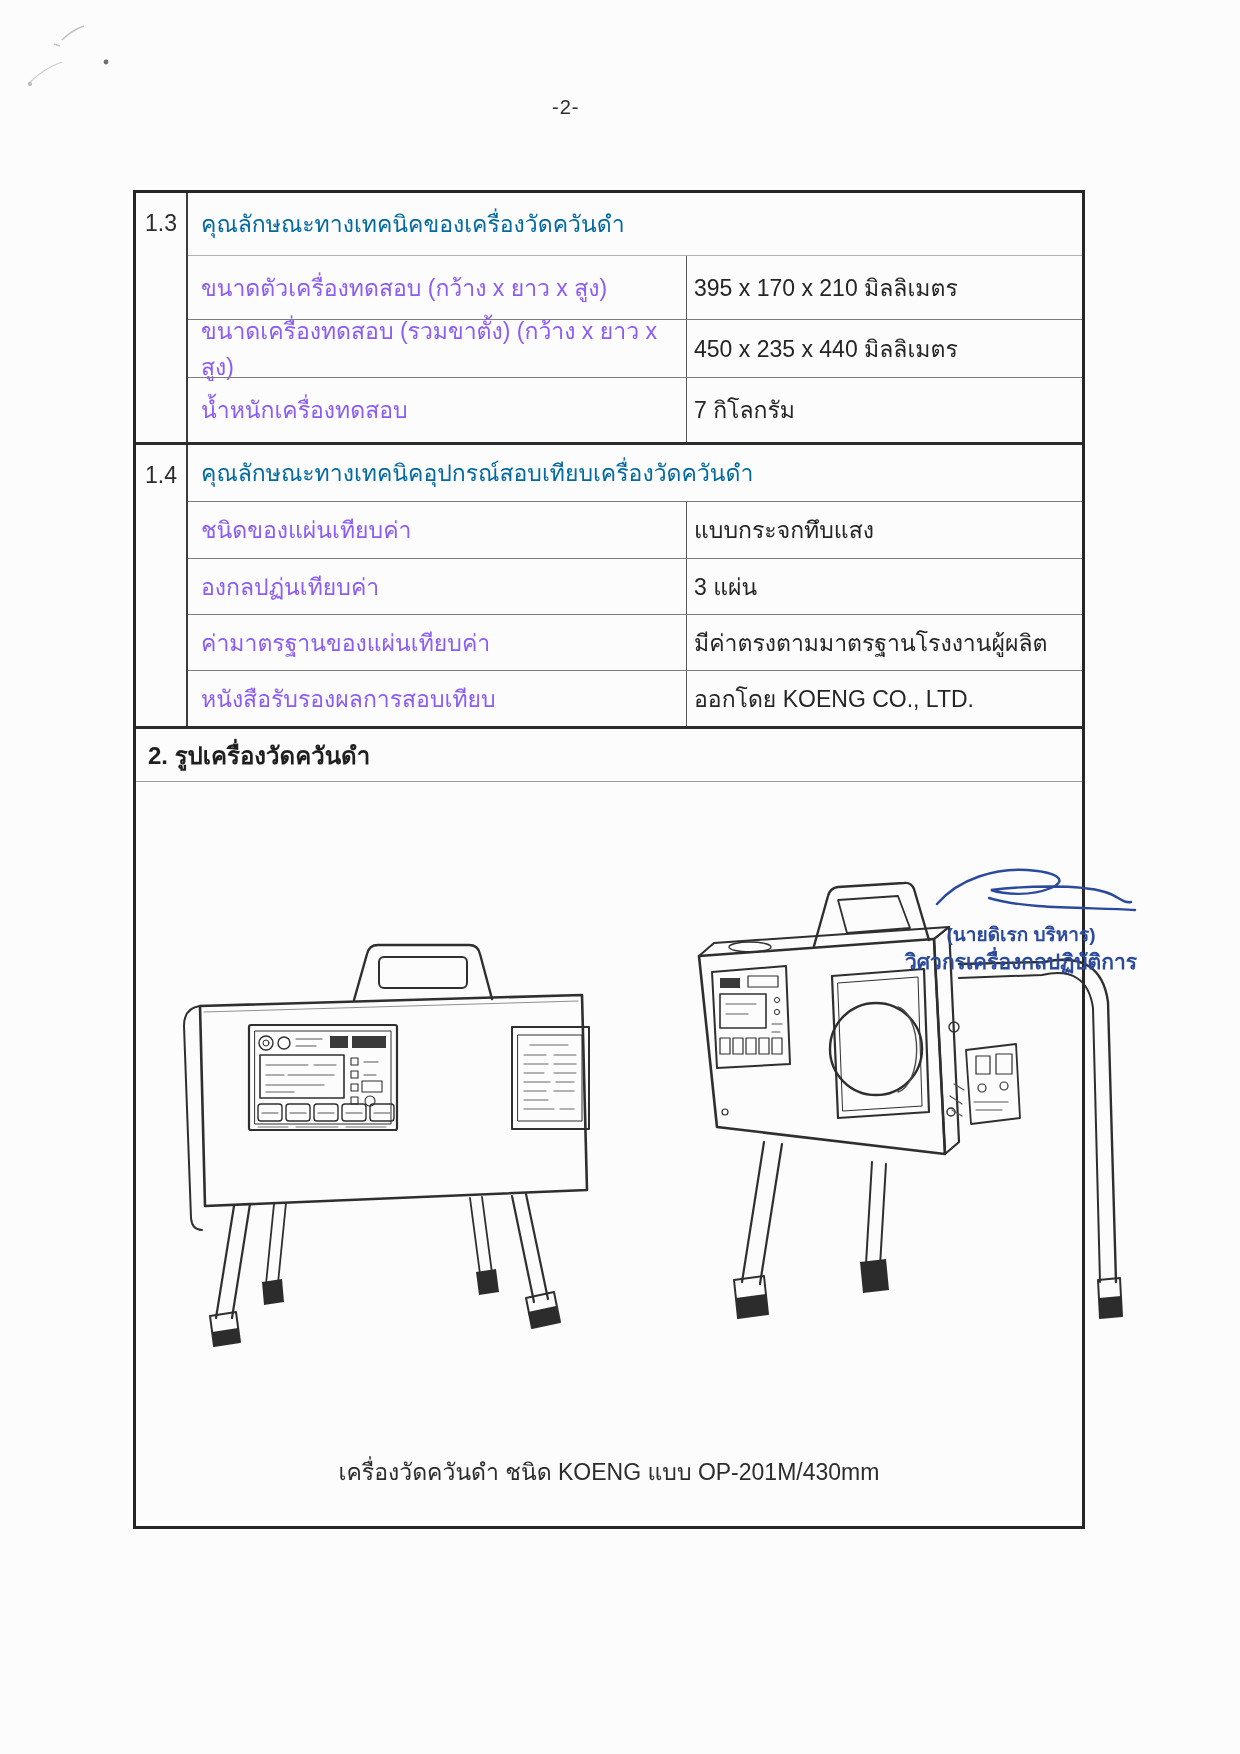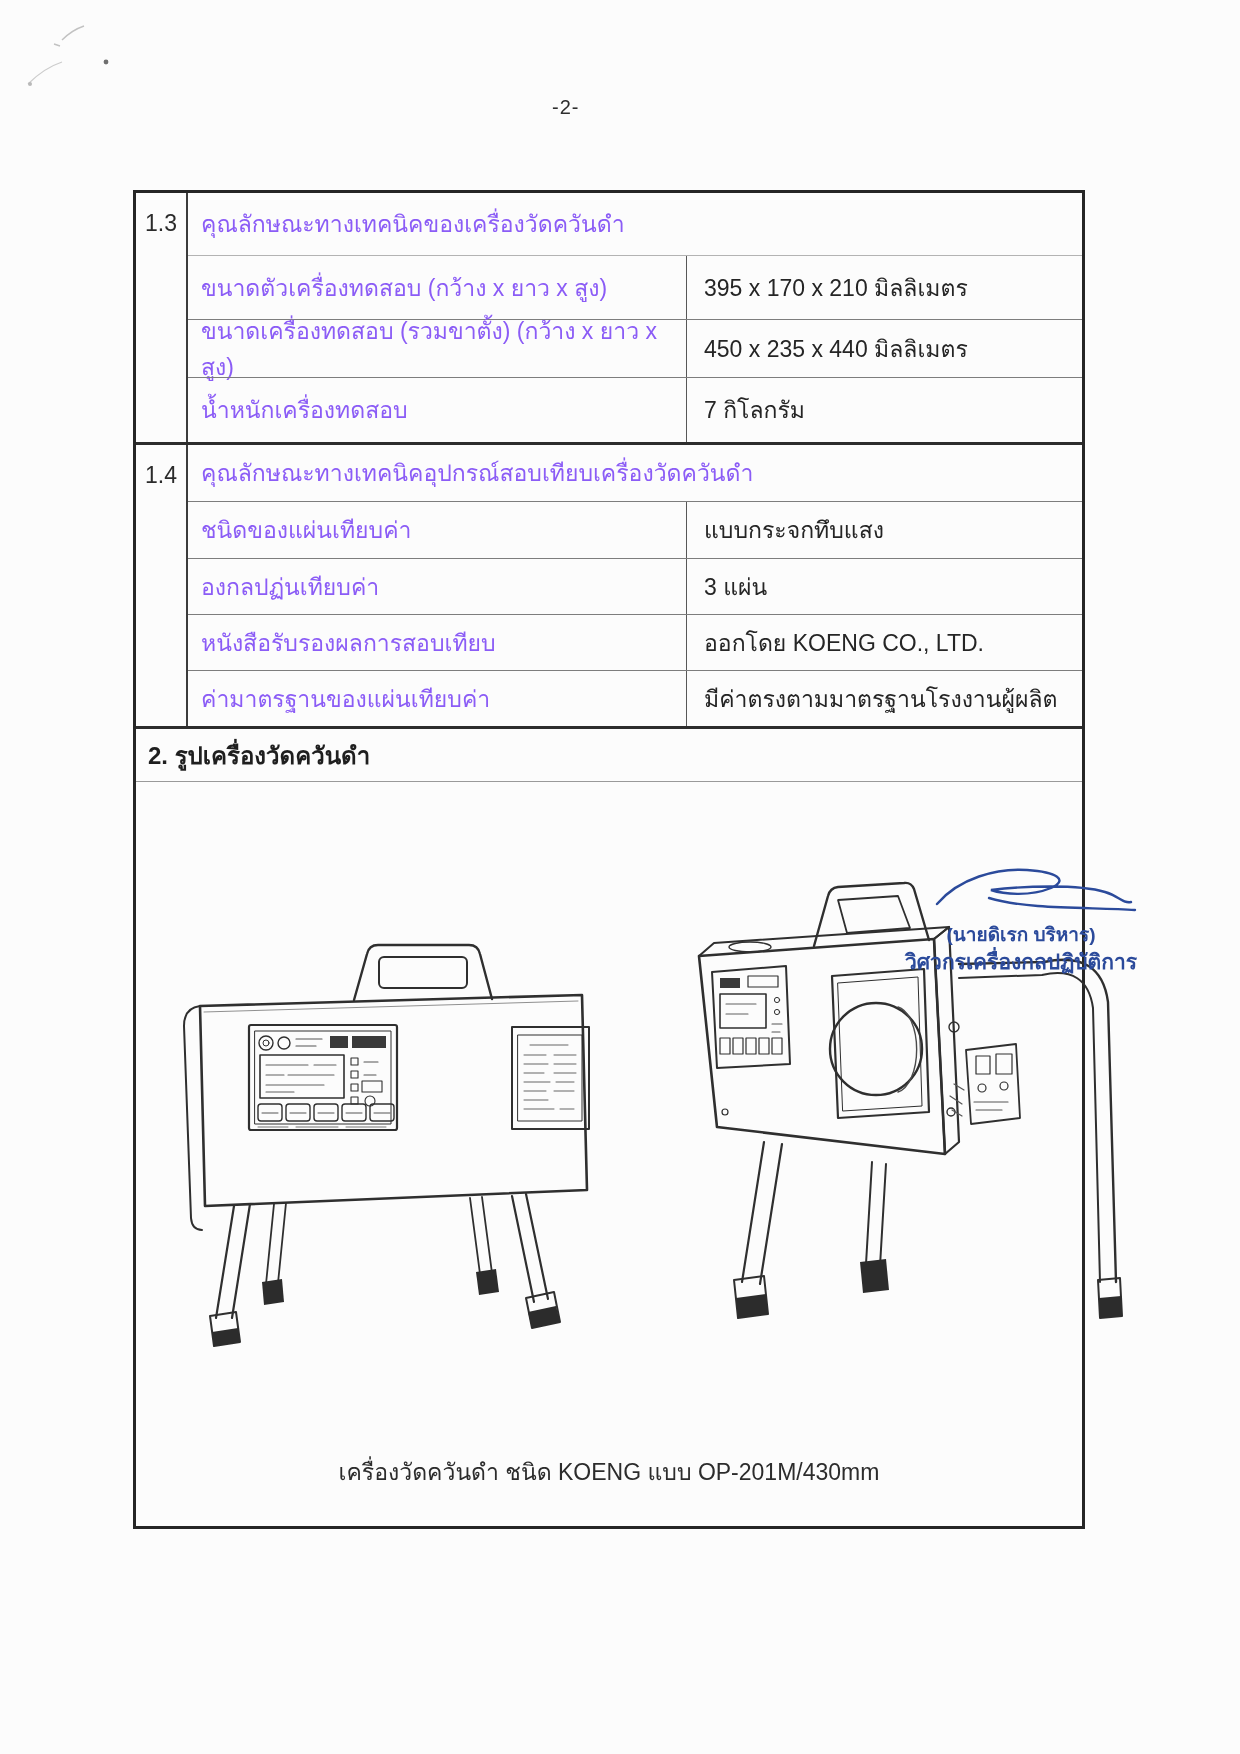--- a/index.html
+++ b/index.html
@@ -31,32 +31,32 @@
   .section:last-child{border-bottom:none;}
   .no-cell{
     flex:0 0 50px;width:50px;
     border-right:2px solid #3c3c3c;
     font-size:23px;color:#2b2b2b;
     padding-top:17px;text-align:center;
   }
   .sec-content{flex:1;display:flex;flex-direction:column;min-width:0;}
   .sec-header{
     display:flex;align-items:center;
-    padding-left:13px;font-size:23px;color:#8b5cf6;
+    padding-left:13px;font-size:23px;color:#0369a1;
   }
   .spec-row{display:flex;border-top:1.6px solid #7d7d7d;}
   .spec-row.faint-top{border-top:1.4px solid #b3b3b3;}
   .lbl{
     flex:0 0 498px;width:498px;box-sizing:border-box;
     padding-left:13px;display:flex;align-items:center;
     font-size:23px;color:#8b5cf6;
   }
   .val{
     flex:1;border-left:1.6px solid #575757;
-    padding-left:17px;display:flex;align-items:center;
+    padding-left:7px;display:flex;align-items:center;
     font-size:23px;color:#252525;
   }
 
   
   .section2-header{
     display:flex;align-items:center;height:52px;
     padding-left:12px;font-size:24px;font-weight:600;color:#1f1f1f;
     border-bottom:1.5px solid #9a9a9a;
   }
   .figure-area{position:relative;height:744px;padding-left:39px;}
@@ -118,26 +118,26 @@
         <div class="sec-header" style="height:56px">คุณลักษณะทางเทคนิคอุปกรณ์สอบเทียบเครื่องวัดควันดำ</div>
         <div class="spec-row" style="height:56px">
           <div class="lbl">ชนิดของแผ่นเทียบค่า</div>
           <div class="val">แบบกระจกทึบแสง</div>
         </div>
         <div class="spec-row" style="height:55px">
           <div class="lbl">องกลปฏ่นเทียบค่า</div>
           <div class="val">3 แผ่น</div>
         </div>
         <div class="spec-row" style="height:55px">
+          <div class="lbl">ค่ามาตรฐานของแผ่นเทียบค่า</div>
+          <div class="val">มีค่าตรงตามมาตรฐานโรงงานผู้ผลิต</div>
+        </div>
+        <div class="spec-row" style="height:55px">
           <div class="lbl">หนังสือรับรองผลการสอบเทียบ</div>
           <div class="val">ออกโดย KOENG CO., LTD.</div>
-        </div>
-        <div class="spec-row" style="height:55px">
-          <div class="lbl">ค่ามาตรฐานของแผ่นเทียบค่า</div>
-          <div class="val">มีค่าตรงตามมาตรฐานโรงงานผู้ผลิต</div>
         </div>
       </div>
     </div>
 
     <div class="section">
       <div class="sec-content">
         <div class="section2-header">2. รูปเครื่องวัดควันดำ</div>
 
         <div class="figure-area">
 

